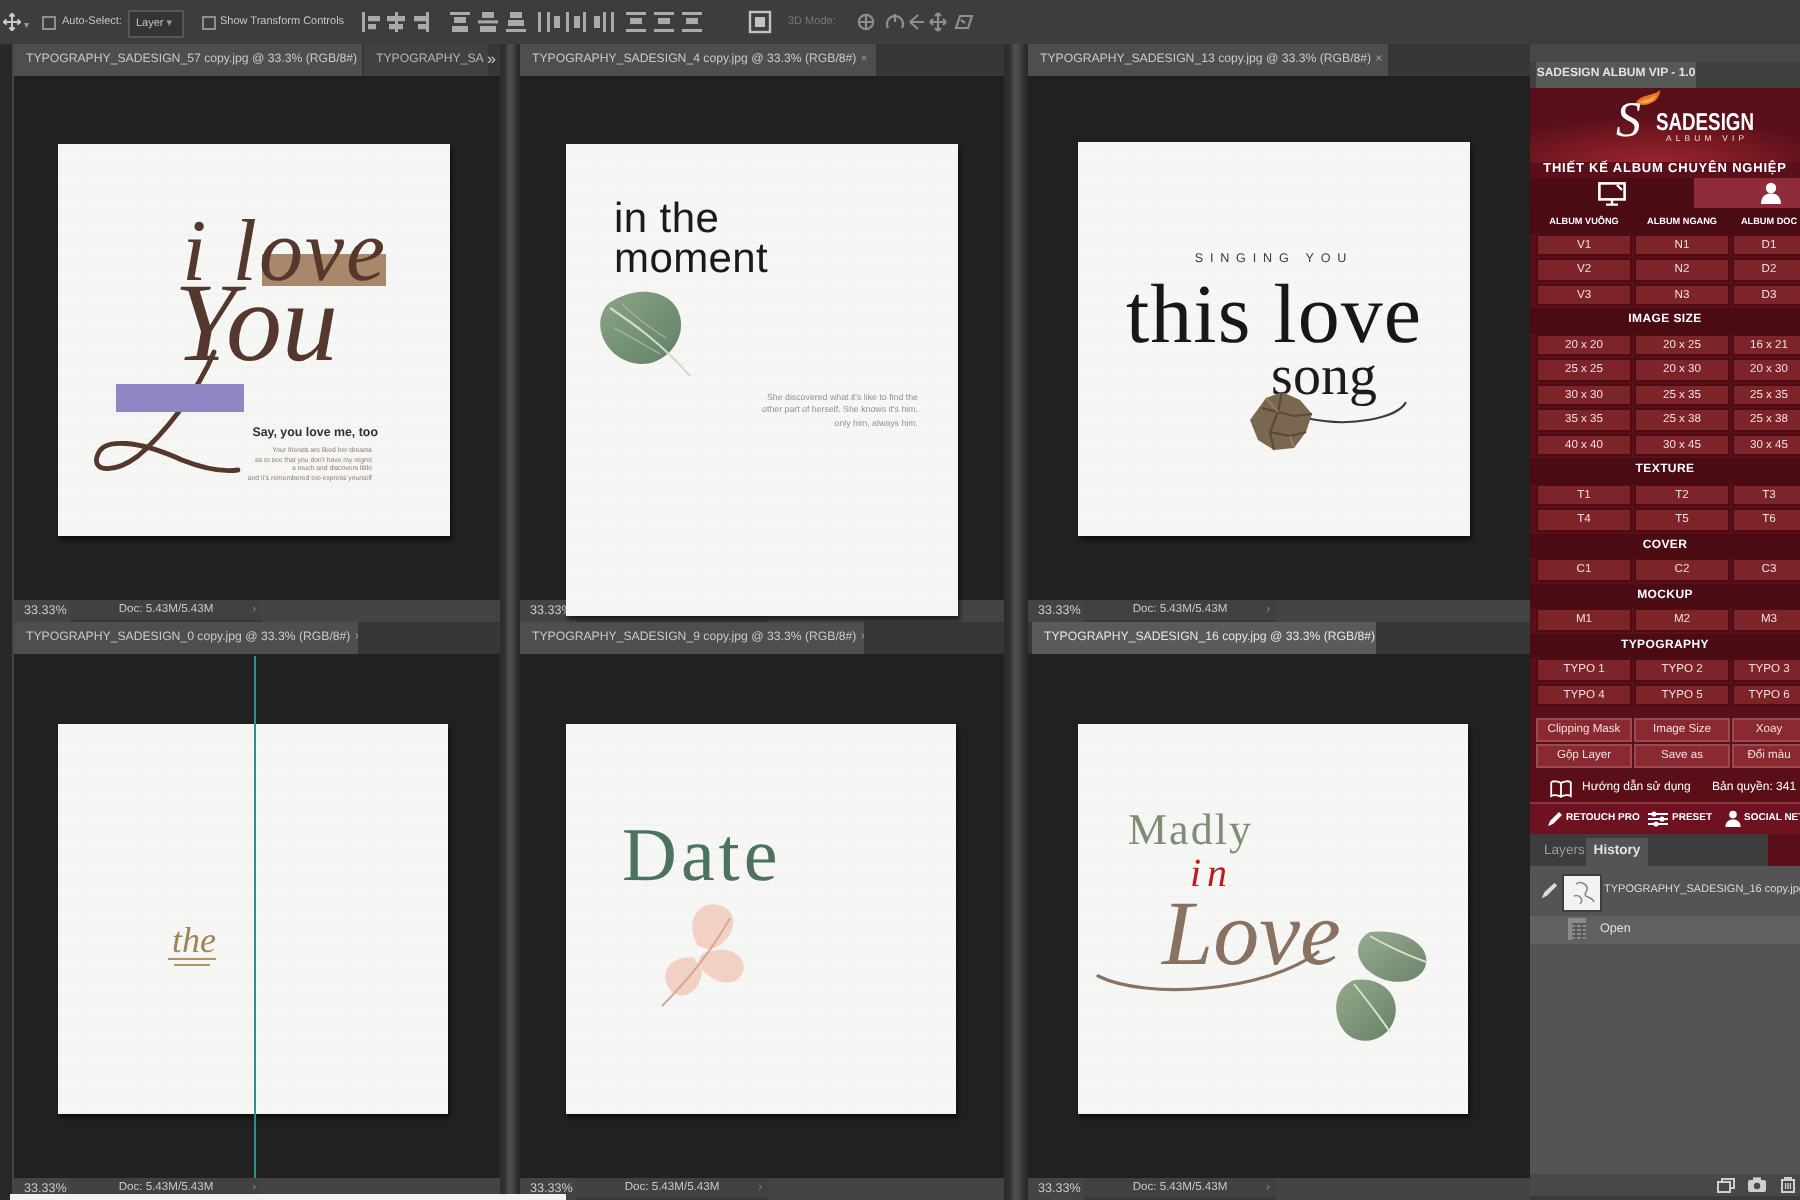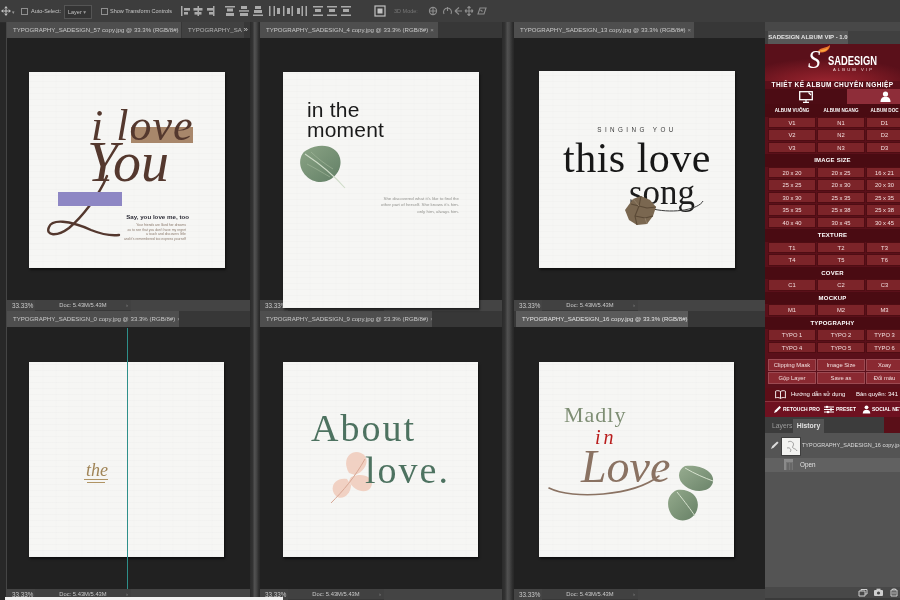--- a/index.html
+++ b/index.html
@@ -196,21 +196,21 @@
     <path d="M8 10 C20 18 34 28 48 44" stroke="#cfdcc8" stroke-width="1.1" fill="none"></path>
     <path d="M14 8 C20 14 28 20 36 25 M10 20 C18 24 26 29 33 33" stroke="#a8bca0" stroke-width="0.7" fill="none" opacity="0.8"></path>
   </svg>
   <div class="abs" style="left:58px;top:124px;width:118px;text-align:right;font-size:4.4px;line-height:6.4px;color:#93938f;">
     She discovered what it's like to find the<br>other part of herself. She knows it's him.<br>only him, always him.</div>
 </div>
 <div class="canvas" id="c3" style="left:539px;top:71px;width:196px;height:197px;">
     <div class="tex"></div>
   <div class="abs" style="left:48px;top:55px;width:100px;text-align:center;font-size:6.3px;letter-spacing:3.4px;color:#3c3c3c;">SINGING  YOU</div>
   <div class="abs serif" style="left:0px;top:63px;width:196px;text-align:center;font-size:42px;color:#171717;letter-spacing:0.5px;">this love</div>
-  <div class="abs serif" style="left:78px;top:102px;width:90px;text-align:center;font-size:35px;color:#1c1c1c;">song</div>
+  <div class="abs serif" style="left:78px;top:102px;width:90px;text-align:center;font-size:28px;color:#1c1c1c;">song</div>
   <svg class="abs" style="left:88px;top:128px;" width="80" height="18" viewBox="0 0 80 18">
     <path d="M76 2 C72 10 48 15 26 10" fill="none" stroke="#3a3a3a" stroke-width="1"></path>
   </svg>
   <svg class="abs" style="left:84px;top:123px;" width="36" height="34" viewBox="0 0 36 34">
     <path d="M10 5 L18 2 L27 6 L33 13 L30 22 L24 30 L14 31 L6 26 L2 16 Z" fill="#7a6750"></path>
     <path d="M18 2 L16 12 L8 10 M16 12 L24 14 L33 13 M16 12 L12 22 L14 31 M12 22 L22 24 L30 22" stroke="#5a4936" stroke-width="1.1" fill="none"></path>
     <path d="M10 5 L16 12 M24 30 L22 24" stroke="#93816a" stroke-width="0.9" fill="none"></path>
   </svg>
 </div>
 <div class="canvas" id="c4" style="left:29px;top:362px;width:195px;height:195px;">
@@ -223,22 +223,21 @@
 <div class="canvas" id="c5" style="left:283px;top:362px;width:195px;height:195px;">
     <div class="tex"></div>
   <svg class="abs" style="left:38px;top:85px;" width="56" height="60" viewBox="0 0 56 60">
     <g fill="#f0c9b8" opacity="0.8">
       <path d="M28 26 C20 12 30 2 40 6 C50 10 46 24 34 28 Z"></path>
       <path d="M30 30 C44 24 54 32 50 40 C46 48 32 44 28 34 Z"></path>
       <path d="M26 32 C14 30 8 40 14 48 C20 55 30 48 30 38 Z"></path>
     </g>
     <path d="M10 56 C22 44 34 30 44 12" stroke="#d8a794" stroke-width="1" fill="none"></path>
   </svg>
-  <div class="abs serif" style="left:28px;top:44px;font-size:38px;color:#4d7260;letter-spacing:2px;">About</div>
-  <div class="abs serif" style="left:82px;top:86px;font-size:38px;color:#4d7260;letter-spacing:2px;">love.</div>
+  <div class="abs serif" style="left:28px;top:44px;font-size:38px;color:#4d7260;letter-spacing:2px;">Date</div>
 </div>
 <div class="canvas" id="c6" style="left:539px;top:362px;width:195px;height:195px;">
     <div class="tex"></div>
   <div class="abs serif" style="left:25px;top:40px;font-size:22px;color:#7e8e74;letter-spacing:1px;">Madly</div>
   <div class="abs script" style="left:56px;top:64px;font-size:20px;color:#b91c1c;letter-spacing:3px;">in</div>
   <div class="abs script" style="left:42px;top:78px;font-size:46px;color:#8a7262;">Love</div>
   <svg class="abs" style="left:4px;top:108px;" width="120" height="30" viewBox="0 0 120 30">
     <path d="M116 6 C90 26 30 30 6 18" fill="none" stroke="#8a7262" stroke-width="1.6" stroke-linecap="round"></path>
   </svg>
   <svg class="abs" style="left:126px;top:100px;" width="52" height="64" viewBox="0 0 52 64">

